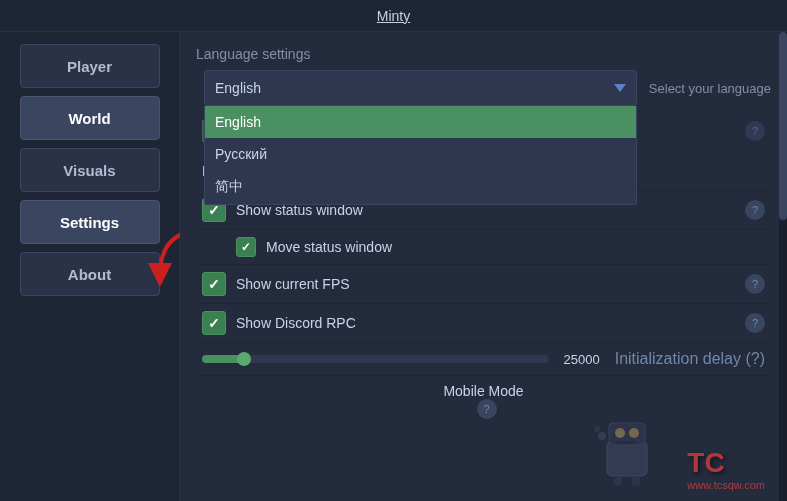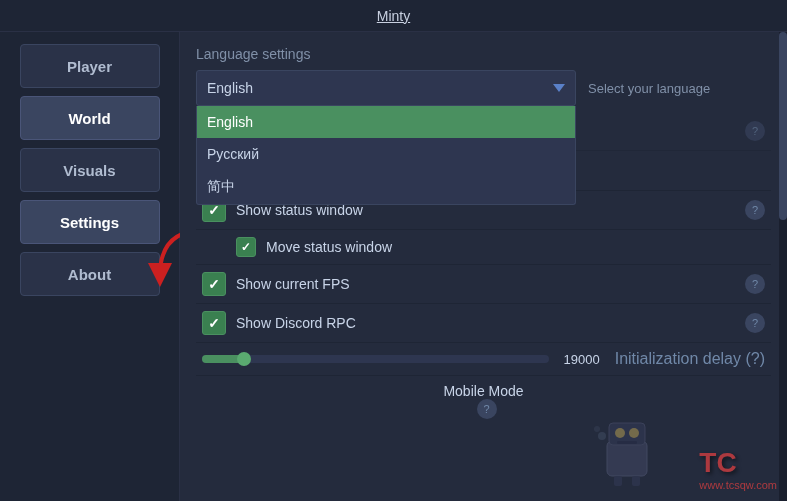--- a/index.html
+++ b/index.html
@@ -98,21 +98,22 @@
     .language-row {
       display: flex;
       align-items: center;
       gap: 12px;
       margin-bottom: 4px;
       position: relative;
     }
 
     .dropdown-container {
       position: relative;
-      width: 380px;
+      width: 439px;
+      margin-left: 8px;
     }
 
     .dropdown-trigger {
       width: 100%;
       height: 36px;
       background: #2e3650;
       border: 1px solid #3a4560;
       border-radius: 3px;
       color: #c8d4e8;
       font-size: 14px;
@@ -291,21 +292,21 @@
       align-items: center;
       padding: 7px 6px;
       gap: 0;
       flex-direction: column;
     }
 
     
     .watermark {
       position: absolute;
       bottom: 10px;
-      right: 10px;
+      right: 22px;
       opacity: 0.7;
       pointer-events: none;
     }
     .watermark-text {
       color: #e84040;
       font-size: 28px;
       font-weight: 900;
       font-family: Impact, Arial Black, sans-serif;
       text-shadow: 2px 2px 4px rgba(0,0,0,0.8);
     }
@@ -450,21 +451,21 @@
         </div>
         <span class="setting-label">Show Discord RPC</span>
         <span class="help-badge">?</span>
       </div>
 
       <div class="slider-row">
         <div class="slider-track">
           <div class="slider-fill"></div>
           <div class="slider-thumb"></div>
         </div>
-        <span class="slider-value">19000</span>
+        <span class="slider-value">25000</span>
         <span class="slider-hint">
           <span>Initialization delay</span>
           <span>(?)</span>
         </span>
       </div>
 
       <div class="mobile-row">
         <span class="setting-label">Mobile Mode</span>
         <span class="help-badge">?</span>
       </div>

